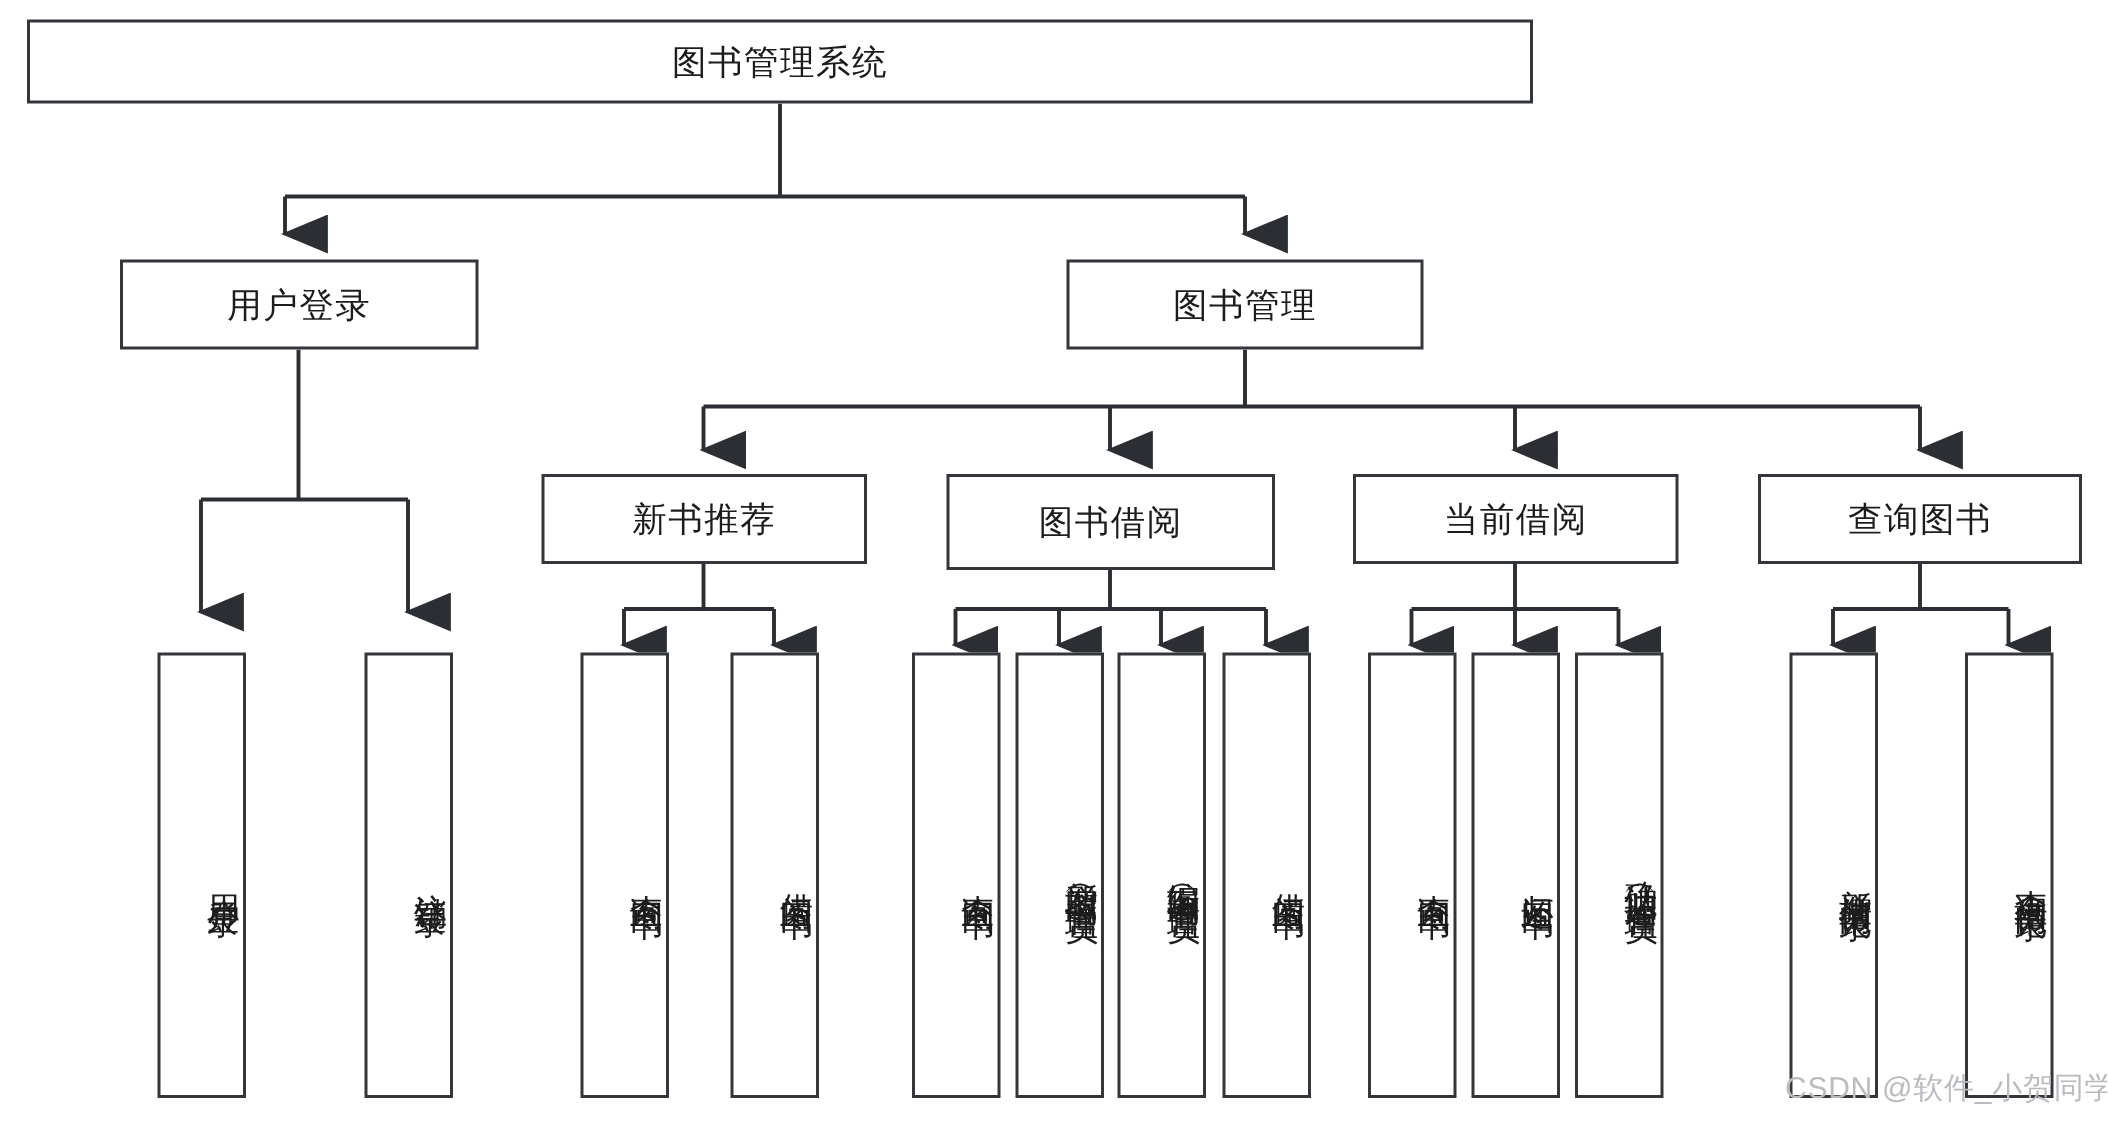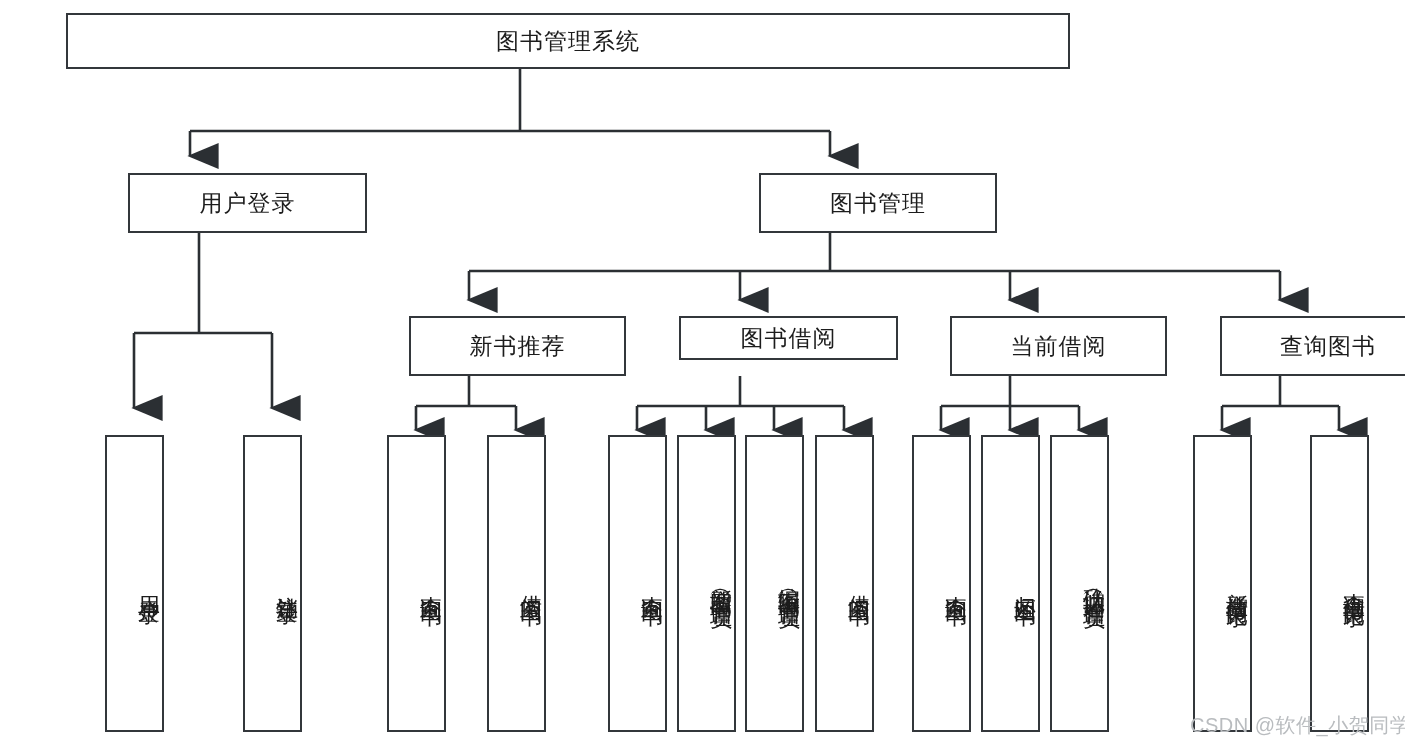--- a/index.html
+++ b/index.html
@@ -35,21 +35,20 @@
     align-items: center;
     justify-content: center;
     color: #1c1c1c;
     text-align: center;
     z-index: 2;
   }
   .node.horiz {
     font-size: 23px;
     letter-spacing: 1px;
     line-height: 1.25;
-    margin-left: 48px;
   }
   .node.vert {
     writing-mode: vertical-rl;
     text-orientation: upright;
     font-size: 22px;
     letter-spacing: 3px;
     line-height: 1.15;
     padding: 10px 0;
     align-items: flex-start;
     justify-content: center;
@@ -132,21 +131,21 @@
   </div>
 
   <div class="node horiz" style="left:711px; top:173px; width:238px; height:60px;">
     <span>图书管理</span>
   </div>
 
   <div class="node horiz" style="left:361px; top:316px; width:217px; height:60px;">
     <span>新书推荐</span>
   </div>
 
-  <div class="node horiz" style="left:631px; top:316px; width:219px; height:44px;">
+  <div class="node horiz" style="left:631px; top:316px; width:219px; height:64px;">
     <span>图书借阅</span>
   </div>
 
   <div class="node horiz" style="left:902px; top:316px; width:217px; height:60px;text-align:right;">
     <span>当前借阅</span>
   </div>
 
   <div class="node horiz" style="left:1172px; top:316px; width:216px; height:60px;">
     <span>查询图书</span>
   </div>

